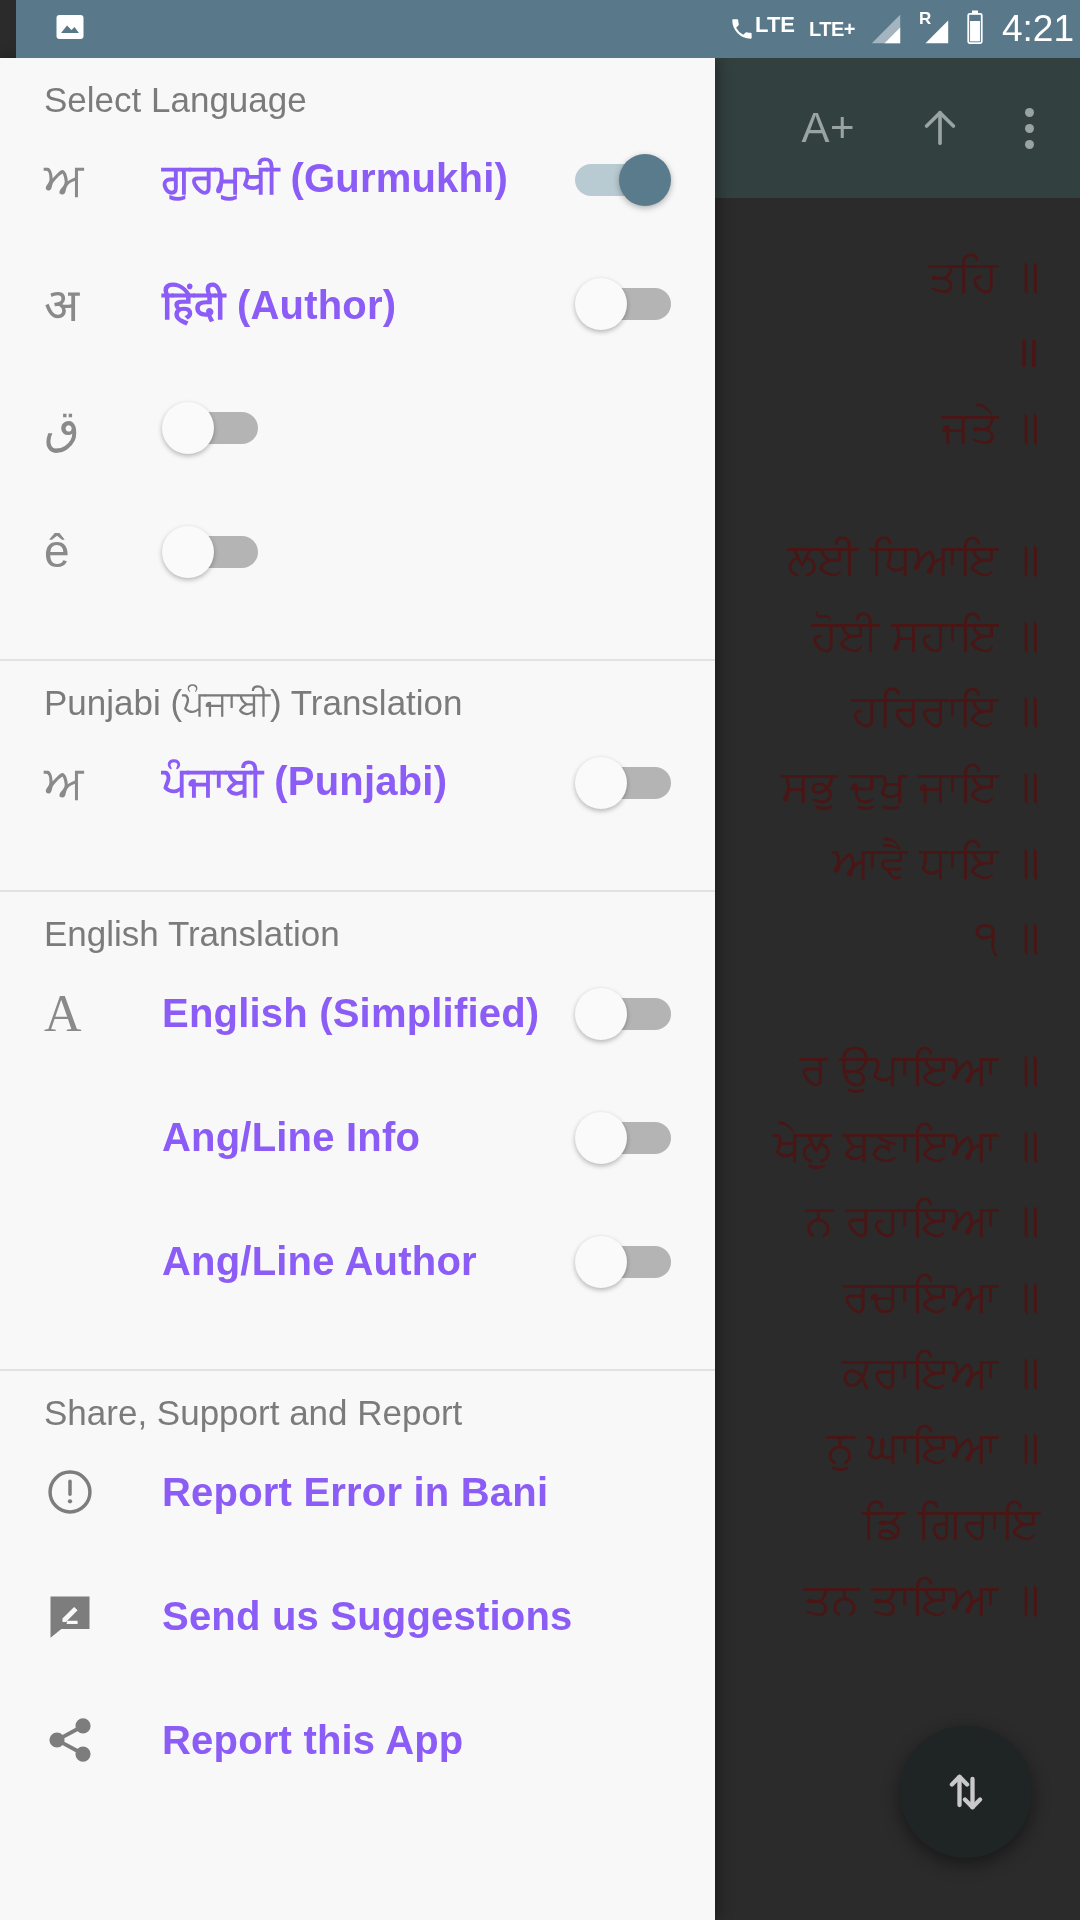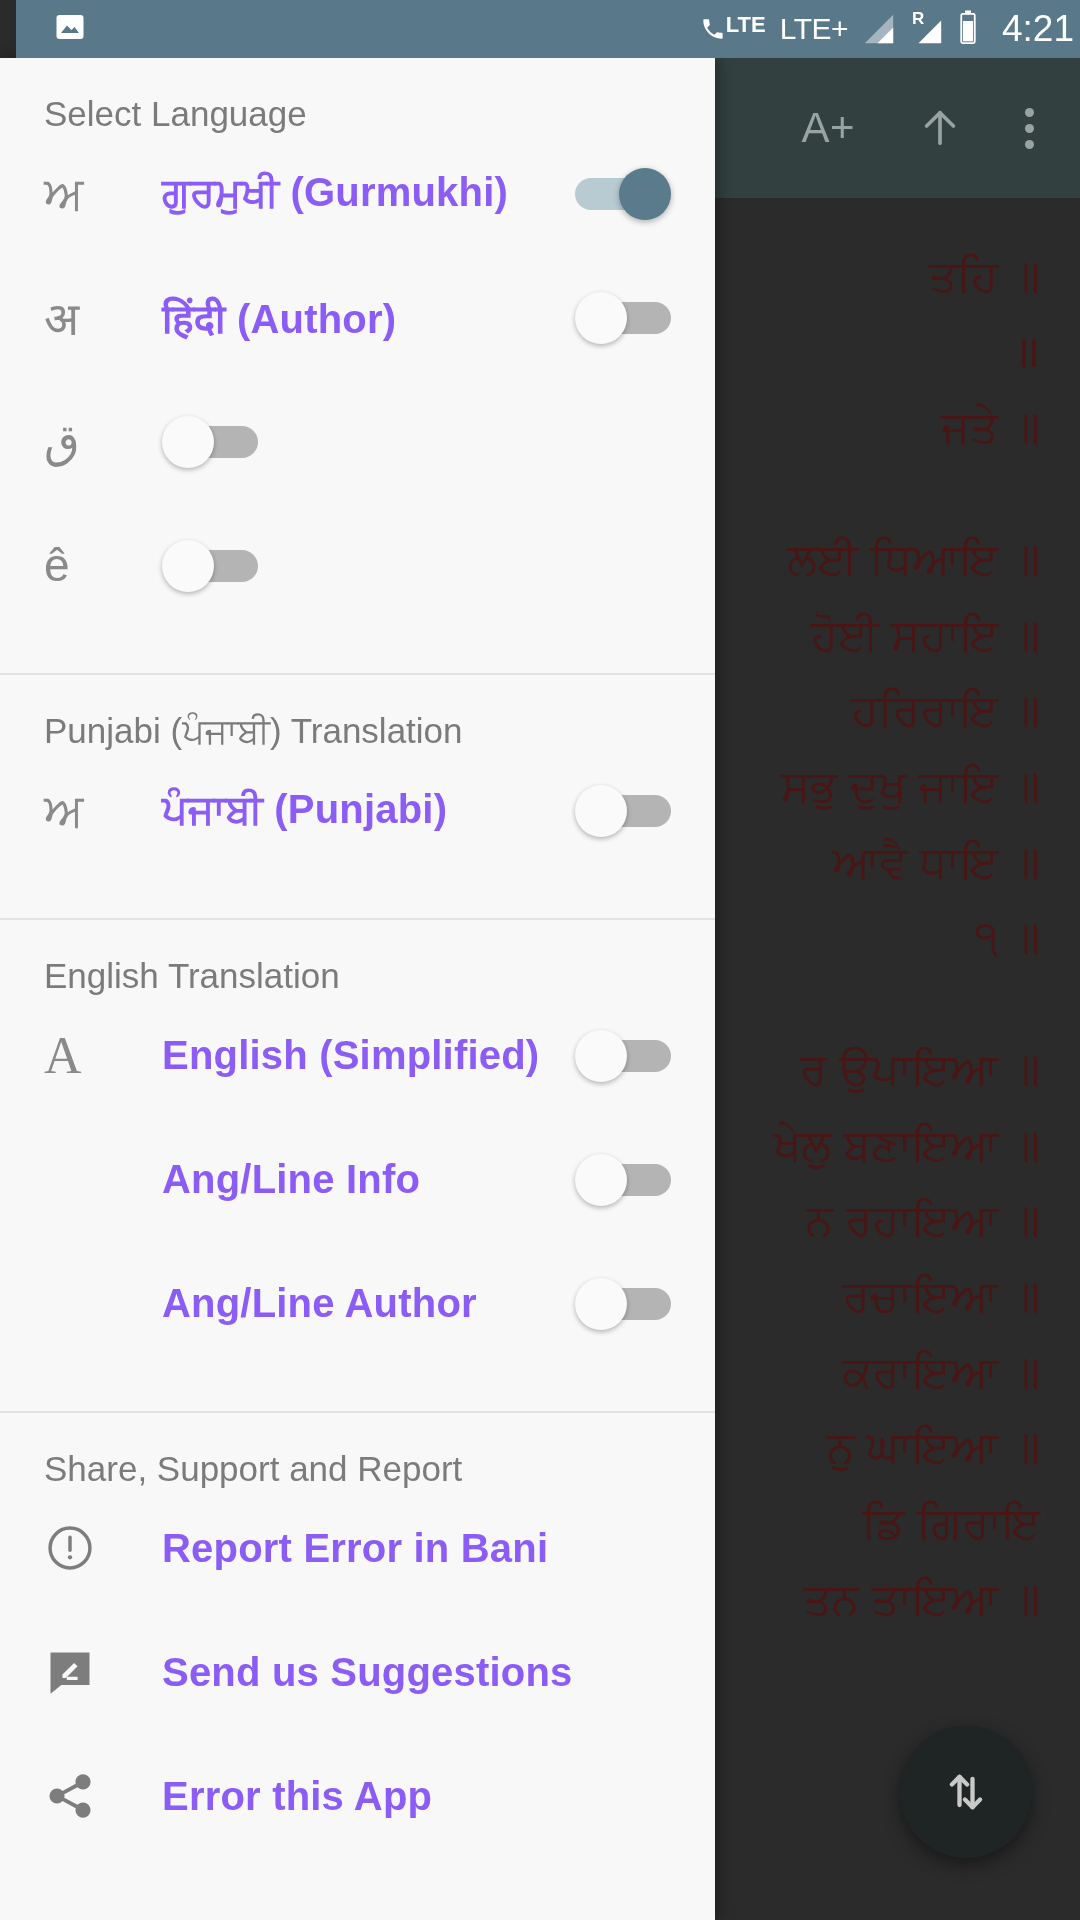--- a/index.html
+++ b/index.html
@@ -51,35 +51,35 @@
 
   
   .statusbar {
     position:absolute; left:16px; top:0; width:1080px; height:58px;
     background:#59798a; display:flex; align-items:center;
     padding:0 22px 0 36px; z-index:40;
   }
   .sb-left { display:flex; align-items:center; }
   .sb-right { margin-left:auto; display:flex; align-items:center; gap:14px; }
   .sb-lte { color:#fff; font-size:22px; font-weight:bold; line-height:1; }
-  .sb-ltep { color:#fff; font-size:30px; font-weight:normal; letter-spacing:-.5px; }
-  .sb-time { color:#fff; font-size:37px; font-weight:400; margin-left:10px; }
+  .sb-ltep { color:#fff; font-size:20px; font-weight:bold; letter-spacing:-.5px; }
+  .sb-time { color:#fff; font-size:37px; font-weight:400; margin-left:3px; }
   .sig { position:relative; width:34px; height:34px; }
   .roam-r { position:absolute; top:-3px; left:2px; color:#fff; font-size:17px; font-weight:bold; }
 
   
   .drawer {
     position:absolute; left:0; top:58px; width:715px; bottom:0;
     background:#f8f8f8; z-index:30;
     box-shadow:3px 0 14px rgba(0,0,0,.35);
     overflow:hidden;
   }
   .sect-header {
     color:#7b7b7b; font-size:35px; font-weight:400;
-    padding:38px 0 0 44px; line-height:1;
+    padding:24px 0 0 44px; line-height:1;
   }
   .divider { height:2px; background:#e2e2e2; margin-top:46px; }
 
   .row {
     display:flex; align-items:center; height:124px;
     padding:0 44px 0 44px;
   }
   .row-ico {
     width:118px; flex:0 0 118px;
     color:#8a8a8a; font-size:46px; text-align:left;
@@ -277,18 +277,18 @@
         <div class="row">
           <div class="row-ico">
             <svg width="52" height="52" viewBox="0 0 24 24" fill="none" stroke="#7d7d7d" stroke-width="1.8">
               <circle cx="18" cy="5.5" r="2.6" fill="#7d7d7d"></circle>
               <circle cx="6" cy="12" r="2.6" fill="#7d7d7d"></circle>
               <circle cx="18" cy="18.5" r="2.6" fill="#7d7d7d"></circle>
               <line x1="8.3" y1="10.8" x2="15.7" y2="6.8"></line>
               <line x1="8.3" y1="13.2" x2="15.7" y2="17.2"></line>
             </svg>
           </div>
-          <div class="row-label">Error this App</div>
+          <div class="row-label">Report this App</div>
         </div>
       </div>
   </div>
 
 </div>
 
 </body></html>

